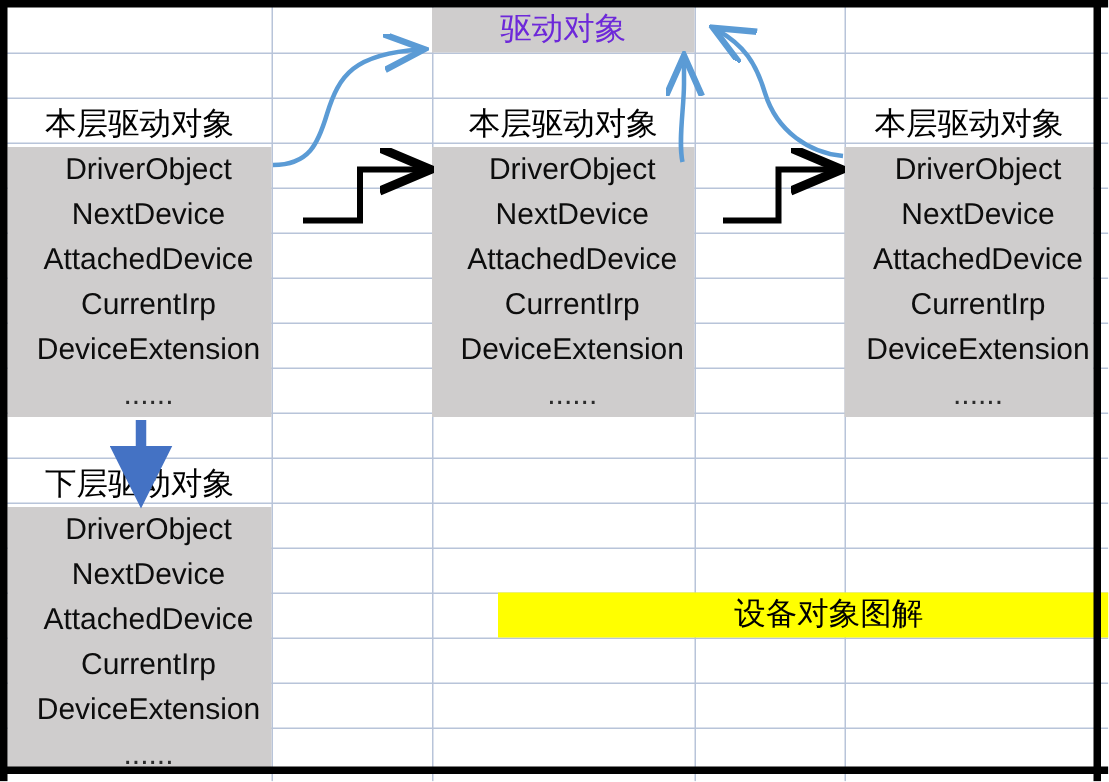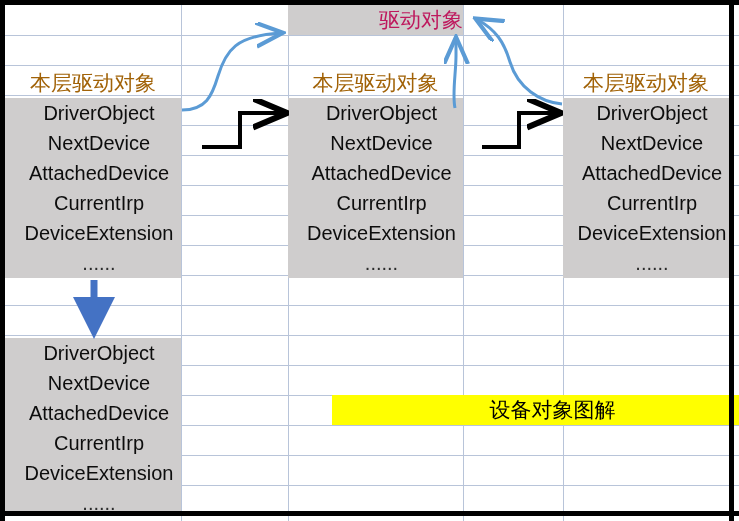--- a/index.html
+++ b/index.html
@@ -52,21 +52,21 @@
     background: #000000;
   }
   .frame-left { left: 0px; }
   .frame-right { left: 729px; }
   .obj-title {
     position: absolute;
     box-sizing: border-box;
     text-align: center;
     font-size: 21px;
     line-height: 30px;
-    color: #a16207;
+    color: #000000;
     background: transparent;
     white-space: nowrap;
   }
   .obj-fields {
     position: absolute;
     box-sizing: border-box;
     background: #cfcdcd;
     text-align: center;
   }
   .obj-fields .fld {
@@ -81,24 +81,24 @@
     font-size: 20px;
     letter-spacing: 0px;
     color: #2b2b2b;
   }
 
   
   .header-box {
     position: absolute;
     box-sizing: border-box;
     background: #cfcdcd;
-    text-align: right;
+    text-align: center;
     font-size: 21px;
     line-height: 30px;
-    color: #be185d;
+    color: #6d28d9;
     white-space: nowrap;
   }
 
   
   .yellow-banner {
     position: absolute;
     box-sizing: border-box;
     background: #ffff00;
     text-align: center;
     font-size: 21px;
@@ -177,20 +177,21 @@
   <div class="obj-title" style="left:563px; top:68px; width:166px;">本层驱动对象</div>
 
   <div class="obj-fields" style="left:5px; top:338px; width:176px; height:174px;">
     <div class="fld">DriverObject</div>
     <div class="fld">NextDevice</div>
     <div class="fld">AttachedDevice</div>
     <div class="fld">CurrentIrp</div>
     <div class="fld">DeviceExtension</div>
     <div class="fld dots">......</div>
   </div>
+  <div class="obj-title" style="left:5px; top:308px; width:176px;">下层驱动对象</div>
 
   <div class="header-box" style="left:288px; top:5px; width:175px; height:30px;">驱动对象</div>
 
   <div class="yellow-banner" style="left:288px; top:395px; width:441px; height:30px;">设备对象图解</div>
 
   <svg class="overlay" viewBox="0 0 739 521">
     <defs>
       <marker id="blueOpenArrow" markerWidth="10" markerHeight="10" refX="8" refY="4" orient="auto" markerUnits="strokeWidth">
         <path d="M0,0 L9,4 L0,8" fill="none" stroke="#5b9bd5" stroke-width="1.4"></path>
       </marker>

